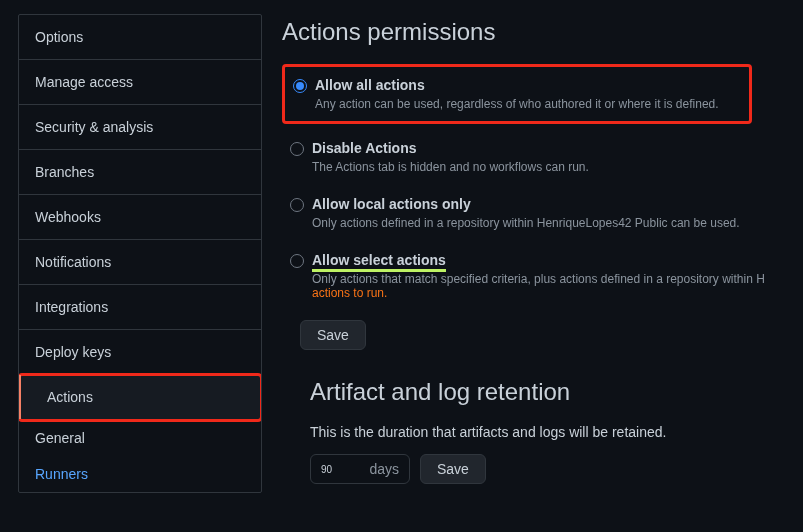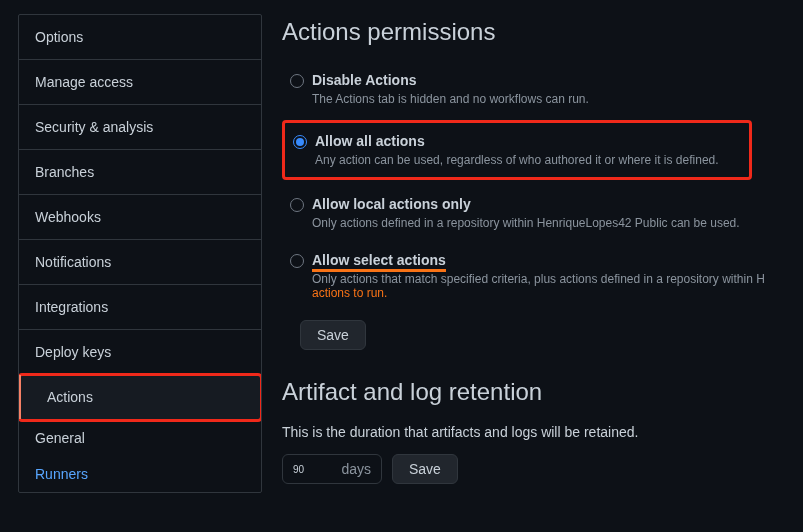--- a/index.html
+++ b/index.html
@@ -100,34 +100,34 @@
     color: #c9d1d9;
   }
   .radio-desc {
     color: #8b949e;
     font-size: 12px;
     margin-top: 4px;
     white-space: nowrap;
   }
   .radio-desc .link { color: #f97316; }
   .underline-red {
-    border-bottom: 3px solid #f97316;
+    border-bottom: 3px solid #bef264;
     padding-bottom: 1px;
   }
   .btn {
     background: #21262d;
     border: 1px solid #30363d;
     color: #c9d1d9;
     padding: 6px 16px;
     border-radius: 6px;
     font-size: 14px;
     cursor: pointer;
   }
   .save-row { margin: 12px 0 28px 18px; }
-  .artifact-section { margin-top: 10px; }
+  .artifact-section { margin-top: 10px; margin-left: 28px; }
   .artifact-desc {
     color: #c9d1d9;
     margin: 10px 0 14px 0;
   }
   .input-row { display: flex; gap: 10px; align-items: center; }
   .days-input {
     background: #0d1117;
     border: 1px solid #30363d;
     color: #c9d1d9;
     border-radius: 6px;
@@ -161,33 +161,33 @@
   <div class="sidebar-item active highlight-box">Actions</div>
   <div class="sidebar-sub">General</div>
   <div class="sidebar-sub link">Runners</div>
 </nav>
 
 <main class="main">
   <h2 class="section-title">Actions permissions</h2>
 
   <div class="radio-group">
 
+    <div class="radio-item boxed">
+      <div class="radio-circle checked"></div>
+      <div>
+        <div class="radio-label">Allow all actions</div>
+        <div class="radio-desc">Any action can be used, regardless of who authored it or where it is defined.</div>
+      </div>
+    </div>
+
     <div class="radio-item">
       <div class="radio-circle"></div>
       <div>
         <div class="radio-label">Disable Actions</div>
         <div class="radio-desc">The Actions tab is hidden and no workflows can run.</div>
-      </div>
-    </div>
-
-    <div class="radio-item boxed">
-      <div class="radio-circle checked"></div>
-      <div>
-        <div class="radio-label">Allow all actions</div>
-        <div class="radio-desc">Any action can be used, regardless of who authored it or where it is defined.</div>
       </div>
     </div>
 
     <div class="radio-item">
       <div class="radio-circle"></div>
       <div>
         <div class="radio-label">Allow local actions only</div>
         <div class="radio-desc">Only actions defined in a repository within HenriqueLopes42 Public can be used.</div>
       </div>
     </div>

